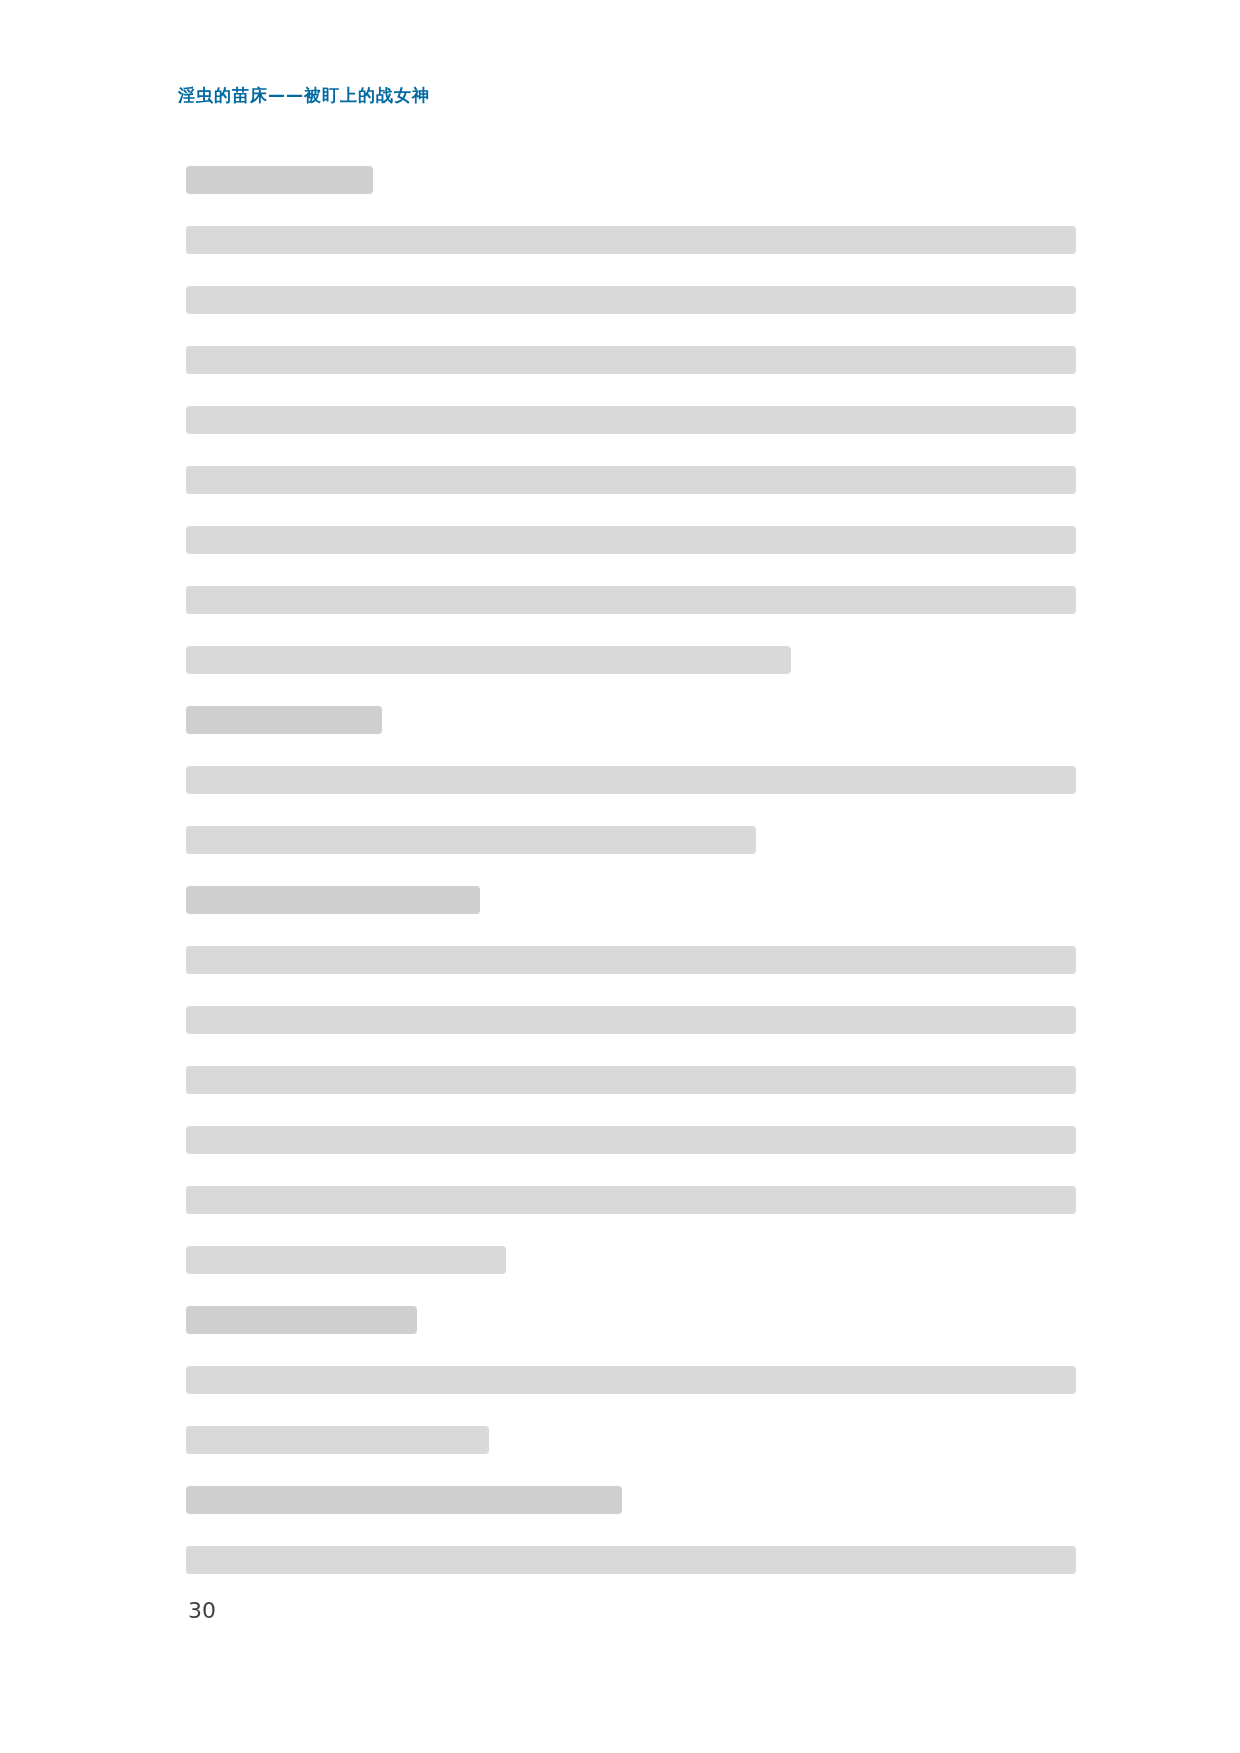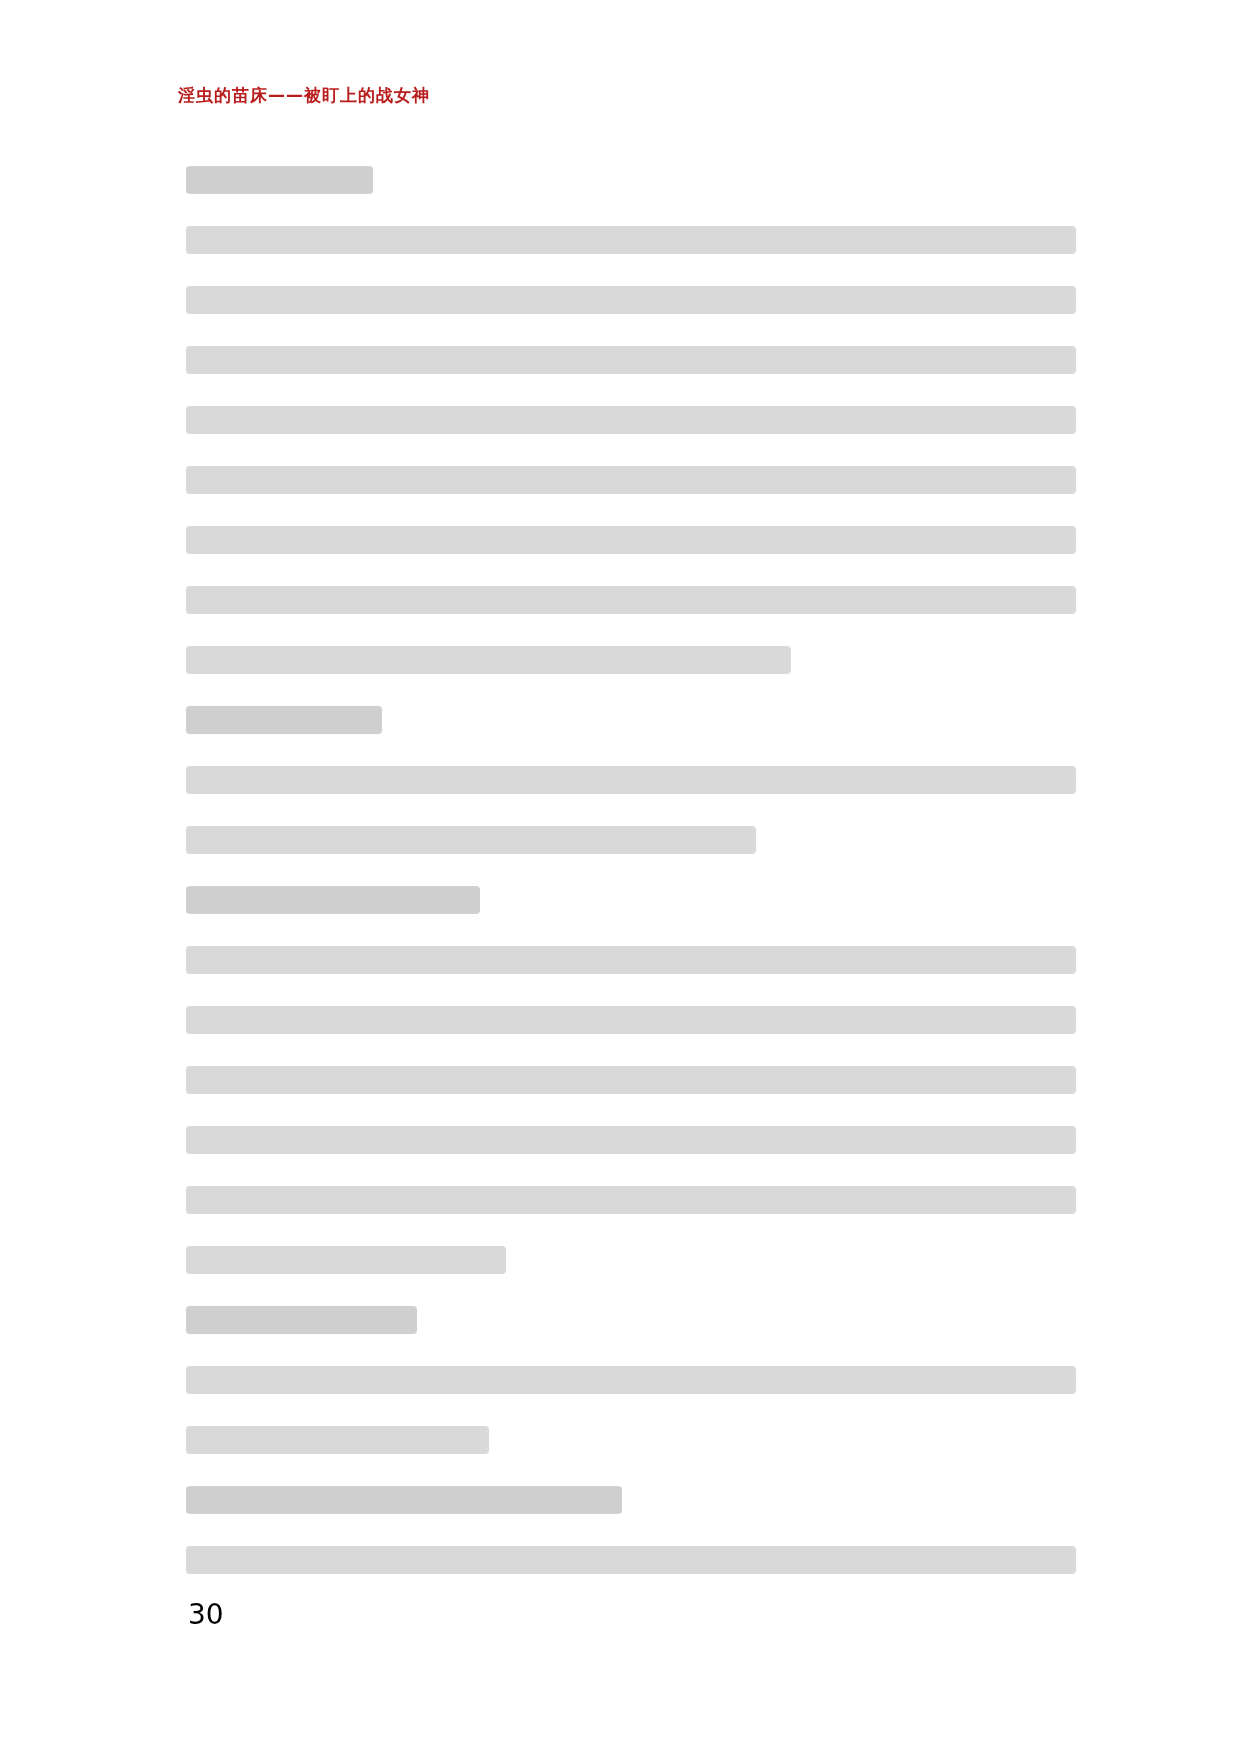--- a/index.html
+++ b/index.html
@@ -14,21 +14,21 @@
     color: #1a1a1a;
     overflow: hidden;
   }
   .running-header {
     position: absolute;
     left: 178px;
     top: 84px;
     font-size: 17px;
     font-weight: bold;
     letter-spacing: 1px;
-    color: #b91c1c;
+    color: #0369a1;
     white-space: nowrap;
   }
   .content {
     position: absolute;
     left: 186px;
     top: 150px;
     width: 890px;
   }
   .text-line {
     height: 60px;
@@ -41,22 +41,22 @@
     border-radius: 4px;
     background: #d9d9d9;
   }
   .text-line.dialogue .redacted-bar {
     background: #cfcfcf;
   }
   .page-number {
     position: absolute;
     left: 188px;
     top: 1598px;
-    font-size: 28px;
-    color: #000000;
+    font-size: 22px;
+    color: #404040;
   }
 </style>
 </head>
 <body>
 
 <div class="page">
 
   <div class="running-header">淫虫的苗床——被盯上的战女神</div>
 
   <div class="content" title="正文段落为露骨的成人内容，未予转录。每行文字按原始版式以灰色占位条表示其位置与长度。">

